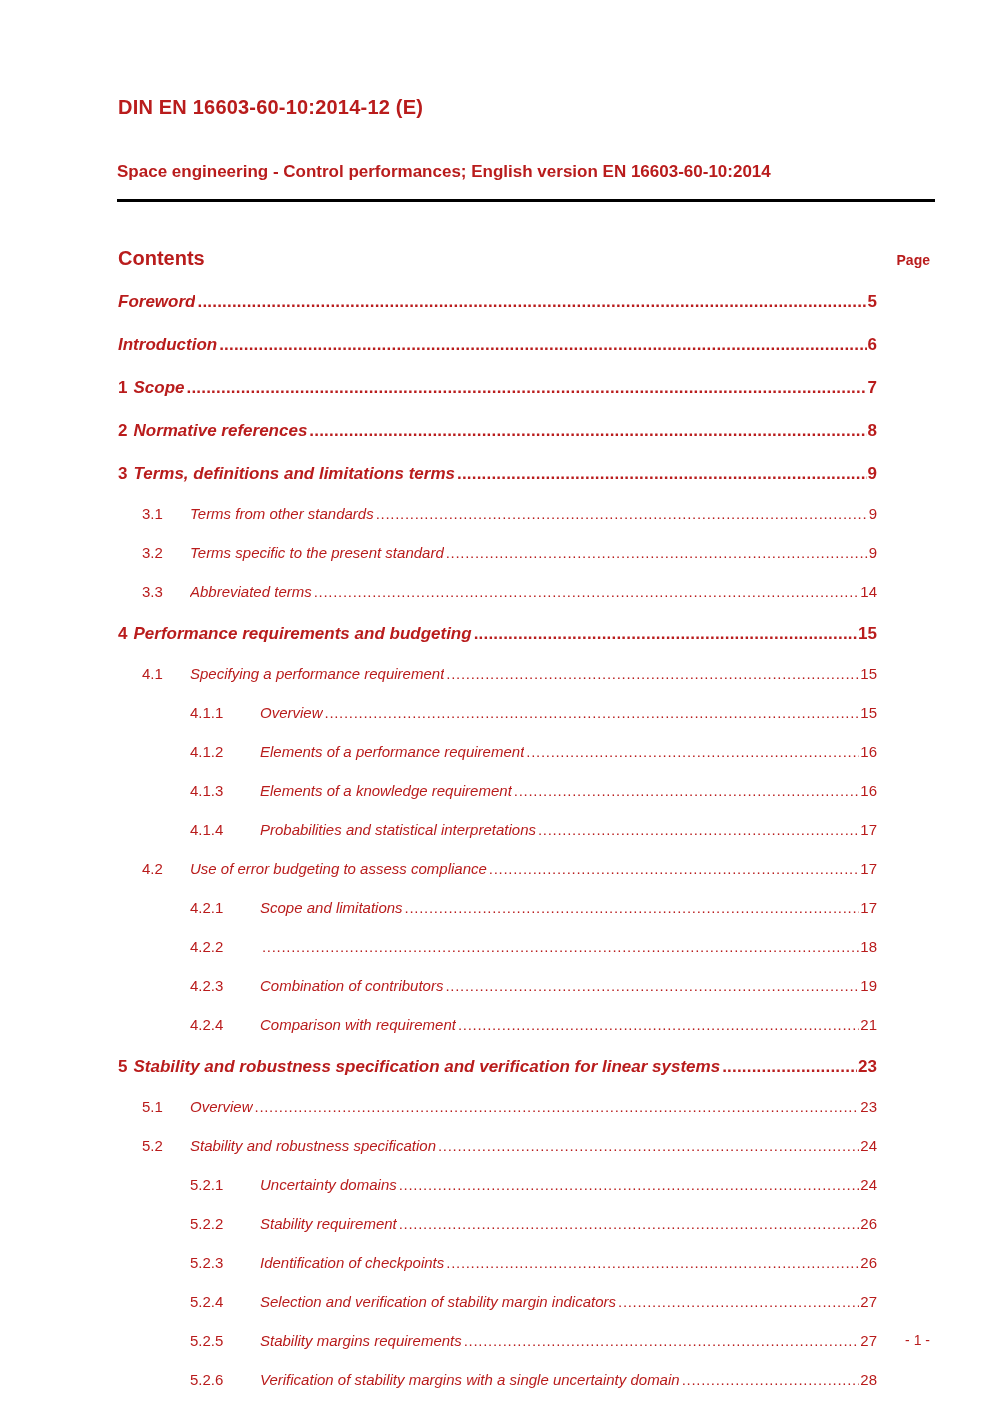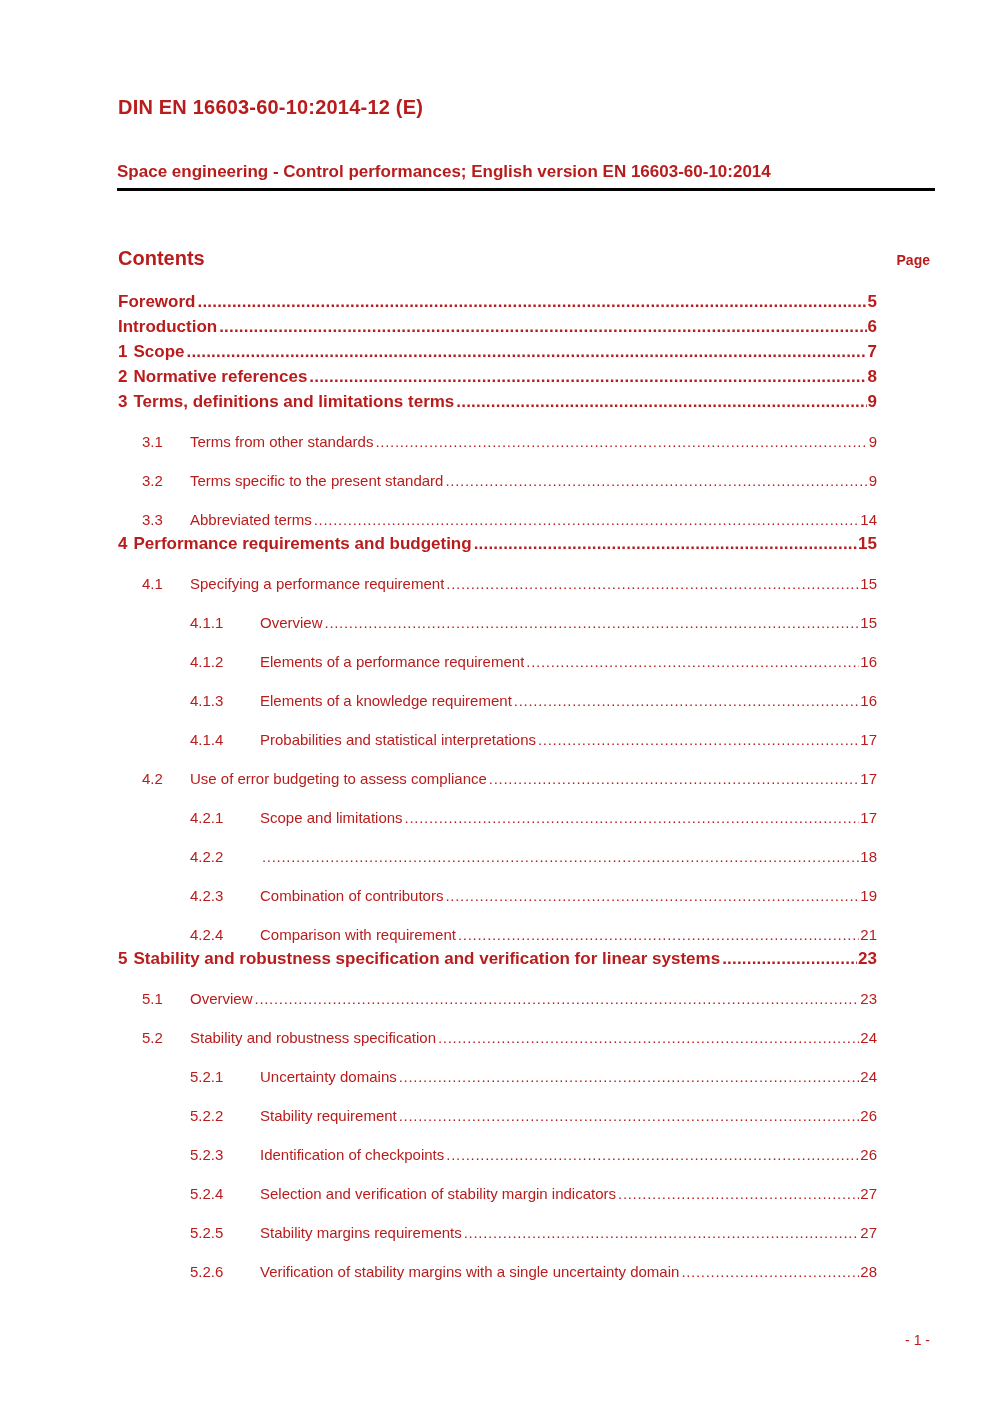--- a/index.html
+++ b/index.html
@@ -25,21 +25,21 @@
     letter-spacing: 0.2px;
     white-space: nowrap;
   }
   .doc-subtitle {
     position: absolute;
     left: 117px;
     top: 162px;
     width: 818px;
     font-size: 17px;
     font-weight: 700;
-    padding-bottom: 6px;
+    padding-bottom: 17px;
     border-bottom: 3px solid #000000;
     white-space: nowrap;
   }
   .contents-bar {
     position: absolute;
     left: 118px;
     top: 228px;
     width: 812px;
     display: flex;
     justify-content: space-between;
@@ -61,38 +61,39 @@
     width: 759px;
   }
   .toc-row {
     display: flex;
     align-items: baseline;
   }
   .toc-row.l0 {
     font-size: 17px;
     font-weight: 700;
     line-height: 20px;
-    margin-top: 5px;
+    margin-top: 23px;
   }
   .toc-row.l1, .toc-row.l2 {
     font-size: 15px;
     font-weight: 400;
     line-height: 18px;
     margin-top: 21px;
   }
   .toc-row:first-child { margin-top: 0; }
   .toc-num { flex: none; }
   .l0 .toc-num { margin-right: 6px; }
   .l1 .toc-num { margin-left: 24px; width: 48px; }
   .l2 .toc-num { margin-left: 72px; width: 70px; }
   .toc-title {
     flex: 0 1 auto;
     min-width: 0;
     overflow: hidden;
     white-space: nowrap;
+    font-style: italic;
   }
   .toc-leader {
     flex: 1 1 8px;
     min-width: 8px;
     overflow: hidden;
     white-space: nowrap;
     padding-left: 2px;
   }
   .toc-leader::after {
     letter-spacing: 0.7px;

